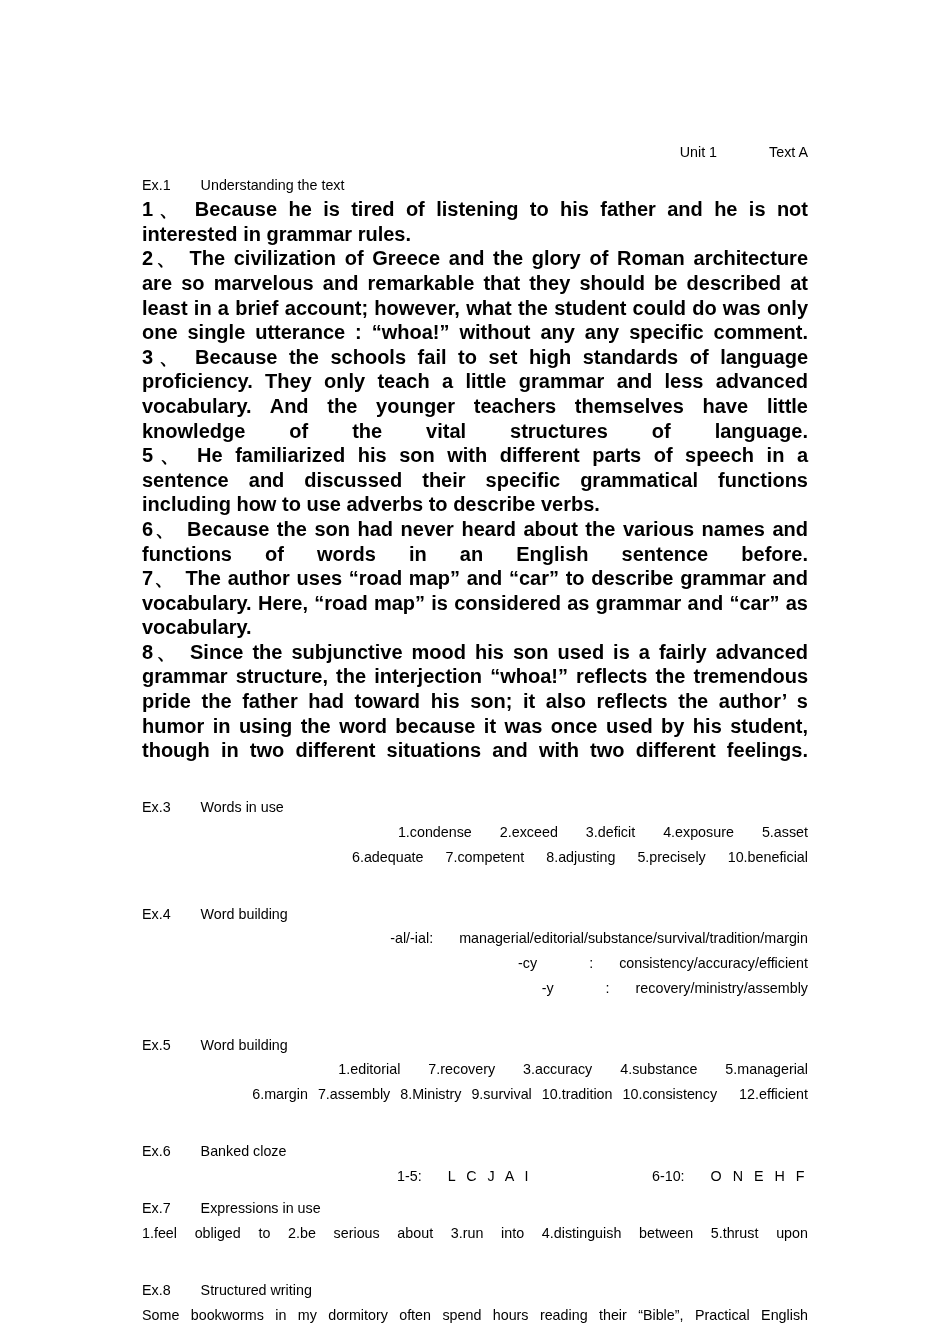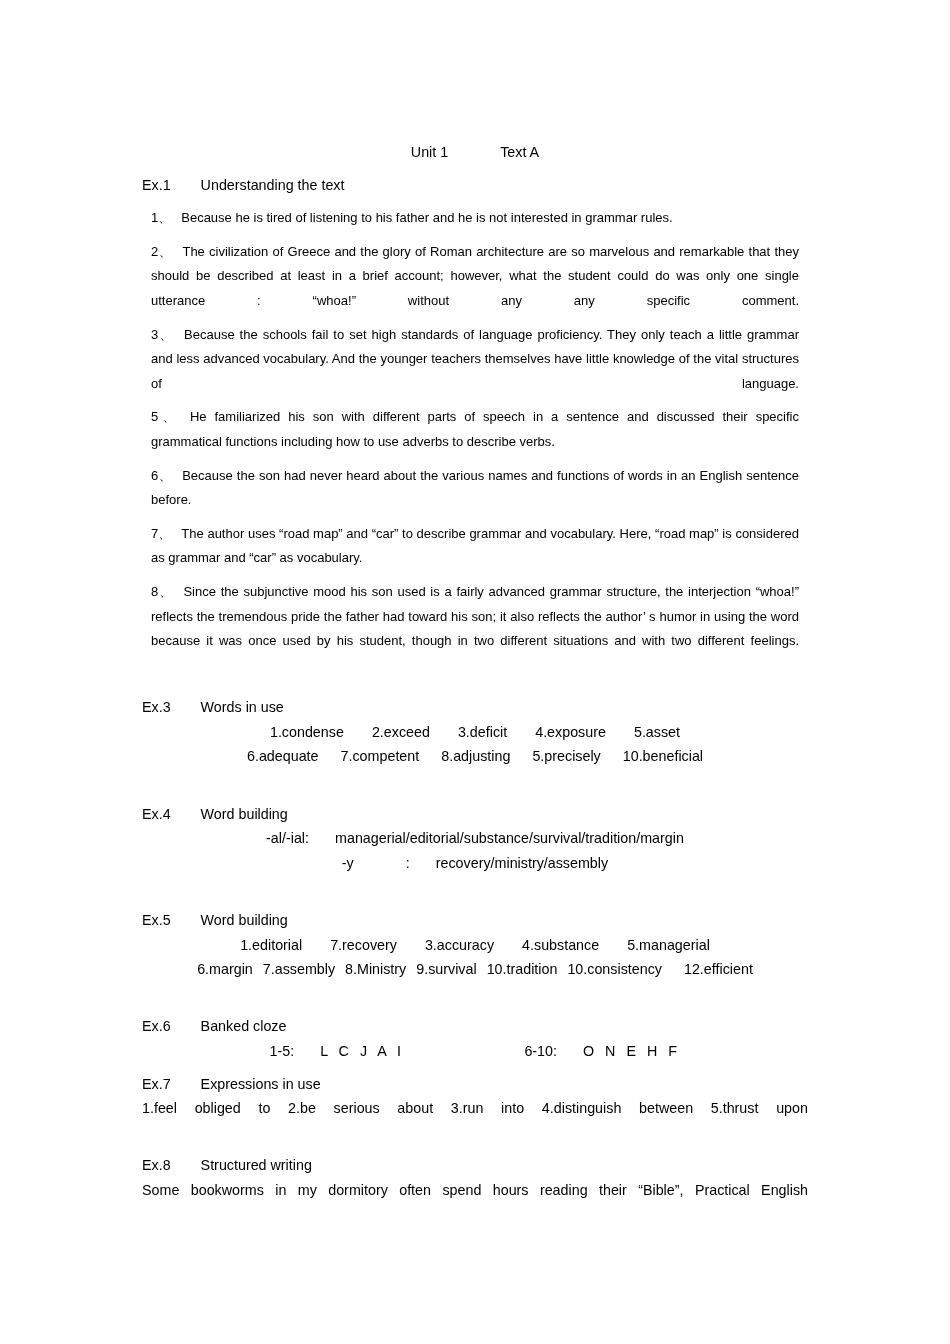--- a/index.html
+++ b/index.html
@@ -23,32 +23,33 @@
   }
   .doc-body {
     position: absolute;
     left: 142px;
     top: 140px;
     width: 666px;
   }
   .line {
     font-size: 14.3px;
     line-height: 24.6px;
-    text-align: center;
+    text-align: right;
     white-space: pre-wrap;
     word-spacing: normal;
   }
   
   .para {
-    font-size: 13px;
+    font-size: 20px;
     line-height: 24.6px;
     text-align: justify;
     text-justify: inter-word;
-    margin: 9px;
+    margin: 0;
     text-indent: 0;
+    font-weight: bold;
   }
   .para.j-all {
     text-align-last: justify;
   }
   .heading {
     font-size: 14.3px;
     line-height: 24.6px;
     margin-top: 8px;
   }
   .gap {
@@ -91,20 +92,21 @@
     <div class="gap"></div>
 
     <div class="heading"><span>Ex.3</span><span class="tab-md"></span><span>Words in use</span></div>
     <div class="line"><span>1.condense</span><span class="colgap-wide"></span><span>2.exceed</span><span class="colgap-wide"></span><span>3.deficit</span><span class="colgap-wide"></span><span>4.exposure</span><span class="colgap-wide"></span><span>5.asset</span></div>
     <div class="line"><span>6.adequate</span><span class="colgap"></span><span>7.competent</span><span class="colgap"></span><span>8.adjusting</span><span class="colgap"></span><span>5.precisely</span><span class="colgap"></span><span>10.beneficial</span></div>
 
     <div class="gap"></div>
 
     <div class="heading"><span>Ex.4</span><span class="tab-md"></span><span>Word building</span></div>
     <div class="line"><span>-al/-ial:</span><span class="tab-sm"></span><span>managerial/editorial/substance/survival/tradition/margin</span></div>
+    <div class="line"><span>-cy</span><span class="tab-lg"></span><span>:</span><span class="tab-sm"></span><span>consistency/accuracy/efficient</span></div>
     <div class="line"><span>-y</span><span class="tab-lg"></span><span>:</span><span class="tab-sm"></span><span>recovery/ministry/assembly</span></div>
 
     <div class="gap"></div>
 
     <div class="heading"><span>Ex.5</span><span class="tab-md"></span><span>Word building</span></div>
     <div class="line"><span>1.editorial</span><span class="colgap-wide"></span><span>7.recovery</span><span class="colgap-wide"></span><span>3.accuracy</span><span class="colgap-wide"></span><span>4.substance</span><span class="colgap-wide"></span><span>5.managerial</span></div>
     <div class="line"><span>6.margin</span><span class="sp-3"></span><span>7.assembly</span><span class="sp-3"></span><span>8.Ministry</span><span class="sp-3"></span><span>9.survival</span><span class="sp-3"></span><span>10.tradition</span><span class="sp-3"></span><span>10.consistency</span><span class="colgap"></span><span>12.efficient</span></div>
 
     <div class="gap"></div>
 

